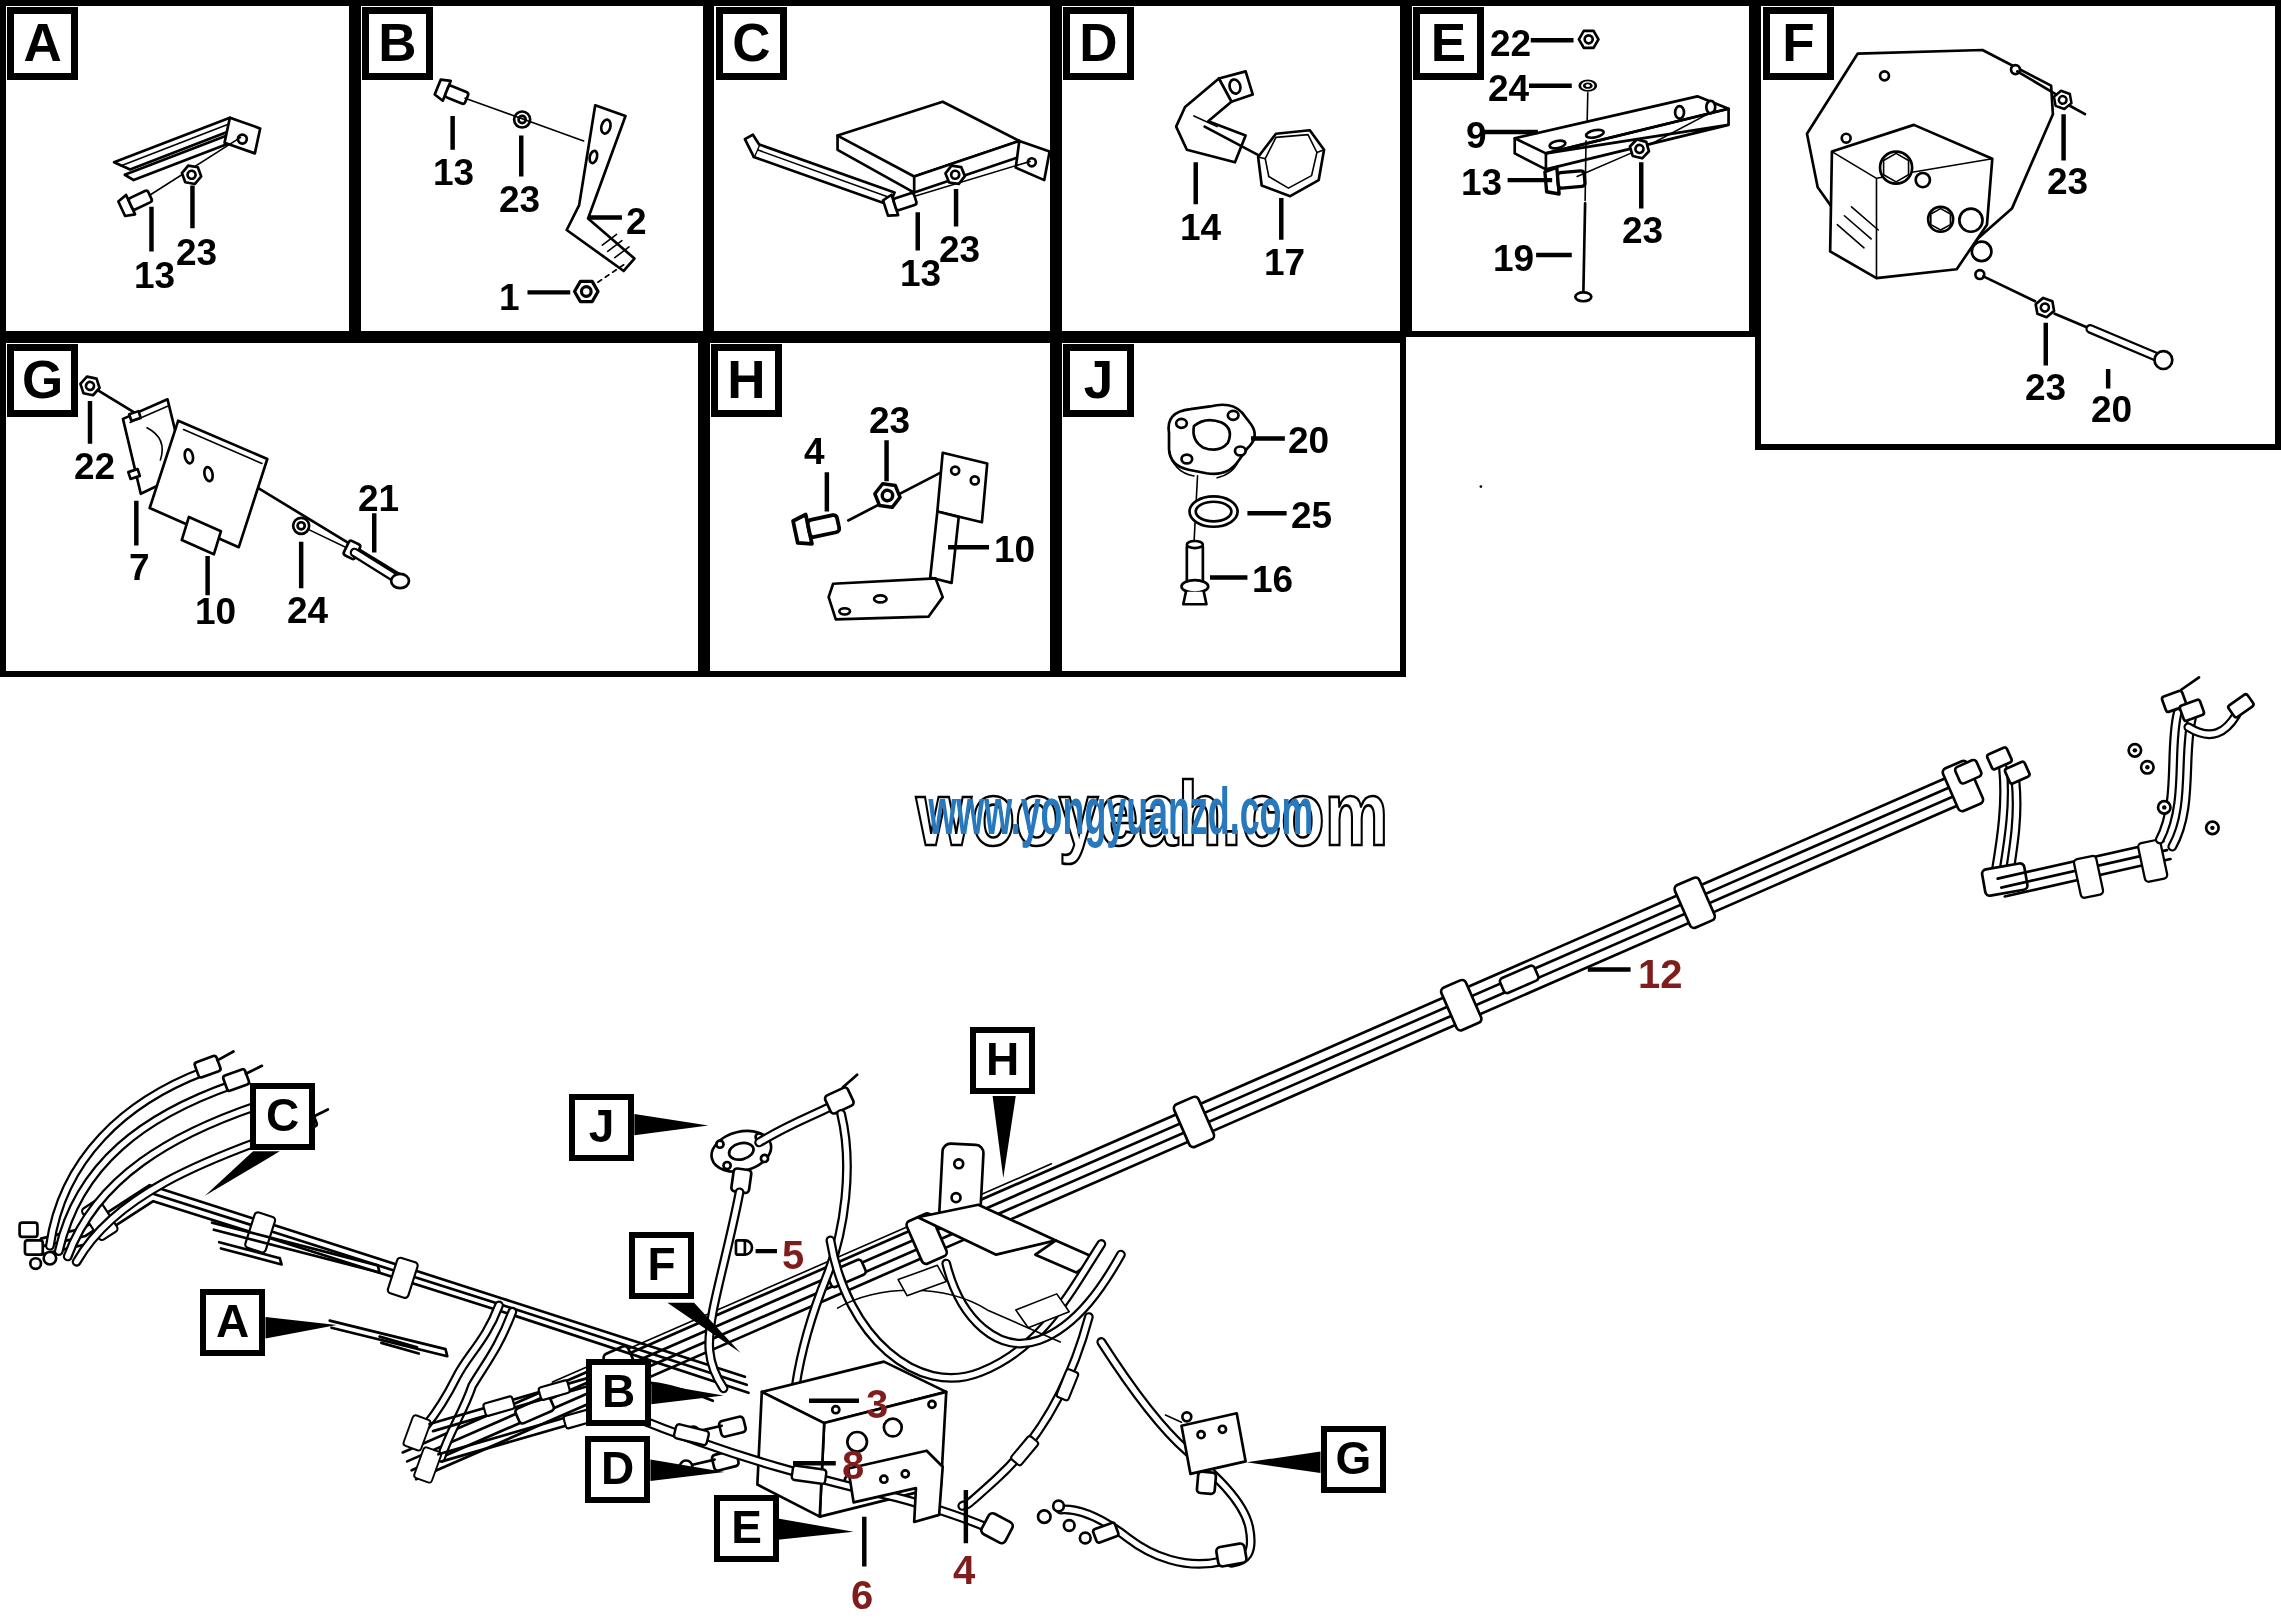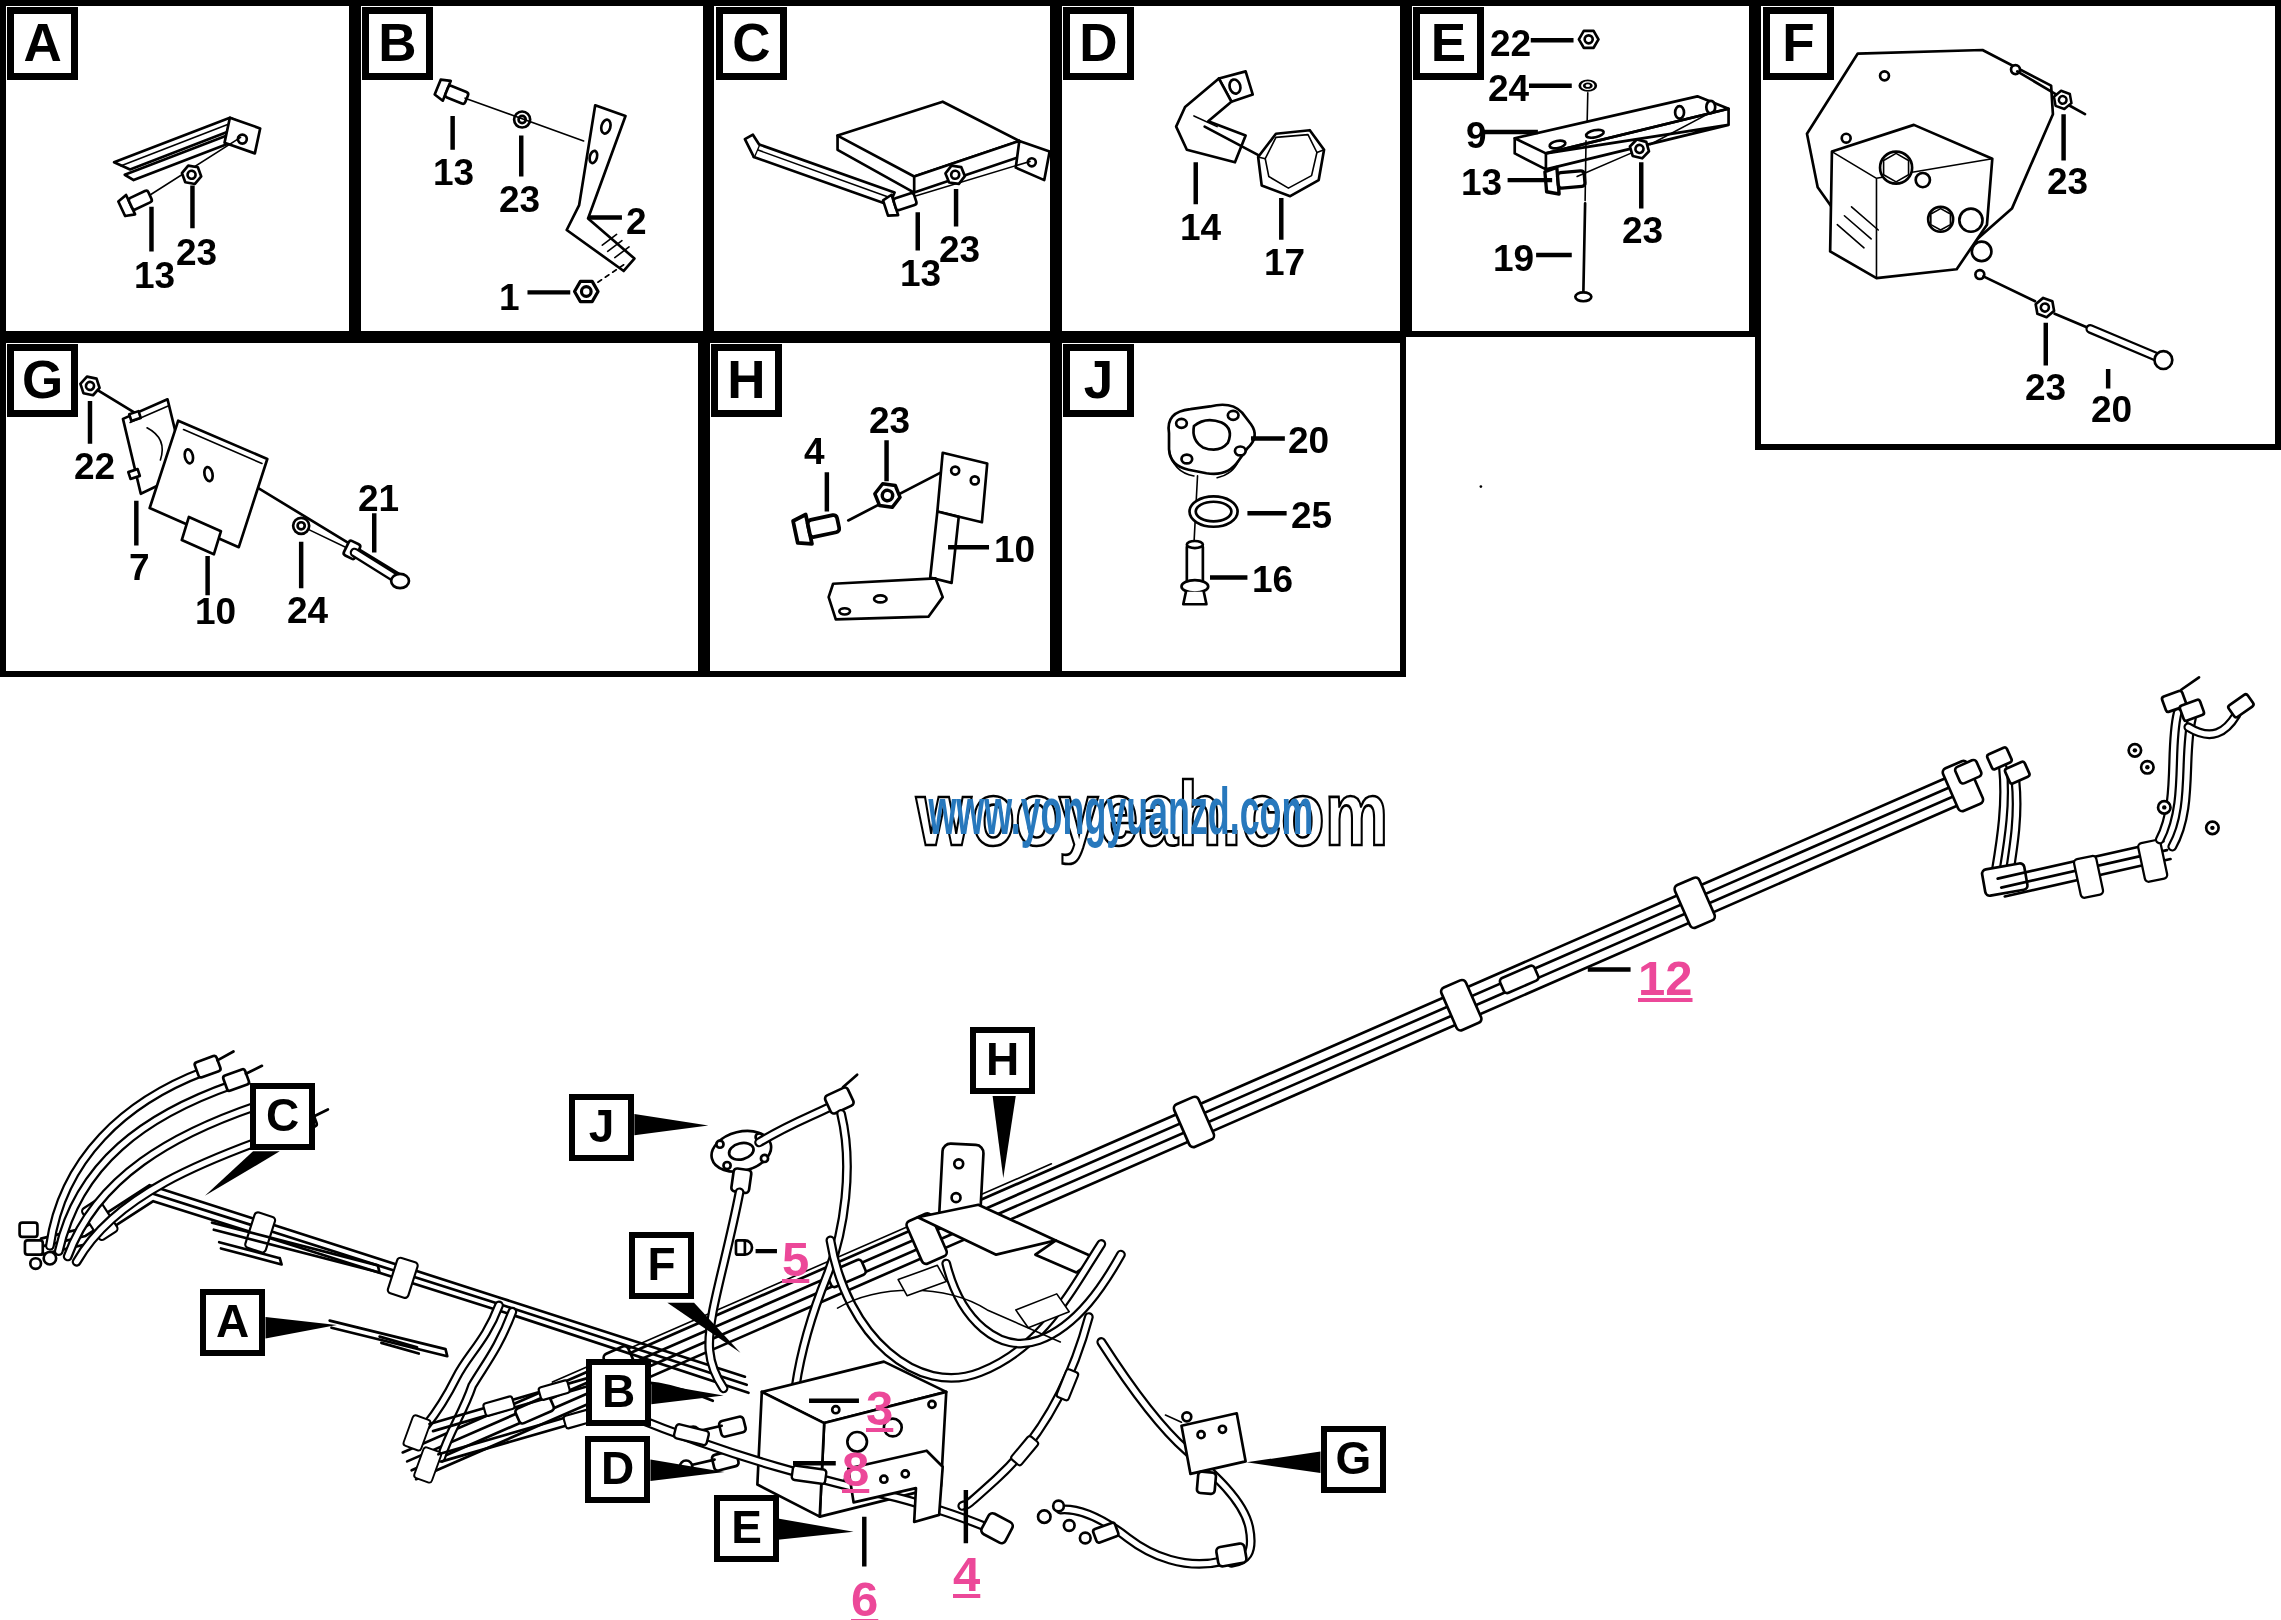--- a/index.html
+++ b/index.html
@@ -19,21 +19,21 @@
   .wm-url{font-family:"Liberation Sans",sans-serif;font-weight:bold;font-size:74px;}
   
   .panel{position:absolute;border:6.2px solid #000;background:transparent;box-sizing:border-box;}
   .tag{position:absolute;width:57px;height:59px;border:7.1px solid #000;background:#fff;
        color:#000;font-weight:bold;font-size:53px;line-height:57px;text-align:center;}
   
   .callout{position:absolute;width:53px;height:55px;border:6.2px solid #000;background:#fff;
            color:#000;font-weight:bold;font-size:46px;line-height:53px;text-align:center;}
   
   .pnum{position:absolute;color:#000;font-weight:bold;font-size:37px;line-height:1;text-align:right;}
-  .mnum{position:absolute;color:#ec4899;font-weight:bold;font-size:49px;line-height:1;text-decoration:underline;}
+  .mnum{position:absolute;color:#7f1d1d;font-weight:bold;font-size:40px;line-height:1;}
 </style>
 </head>
 <body>
 
 <div id="stage">
 
 <svg id="art" viewBox="0 0 2560 1819">
   <defs>
     <g id="nutg">
           <path d="M-11,0 L-5.5,-9.5 L5.5,-9.5 L11,0 L5.5,9.5 L-5.5,9.5 Z" class="ln lnf"></path>

